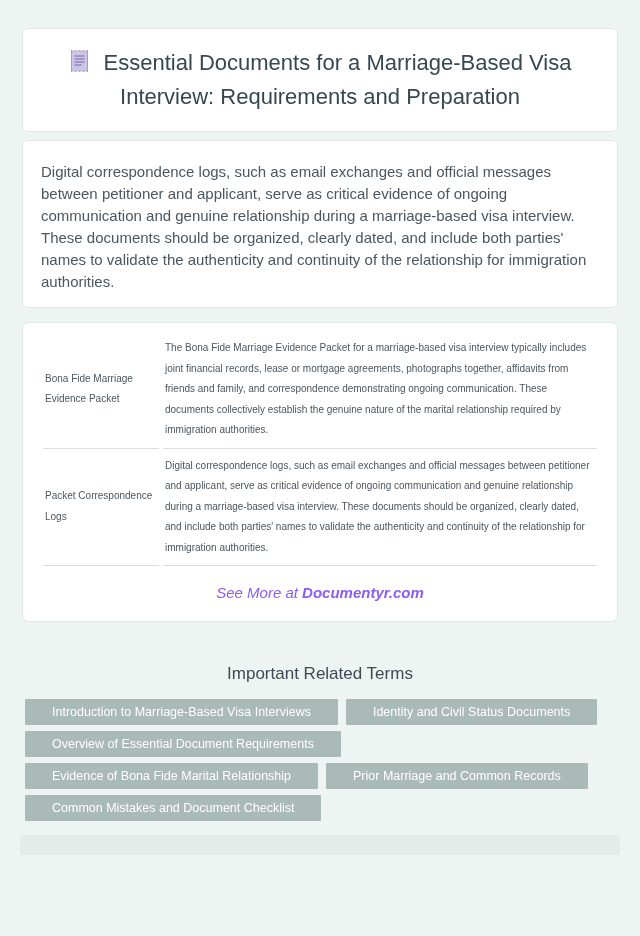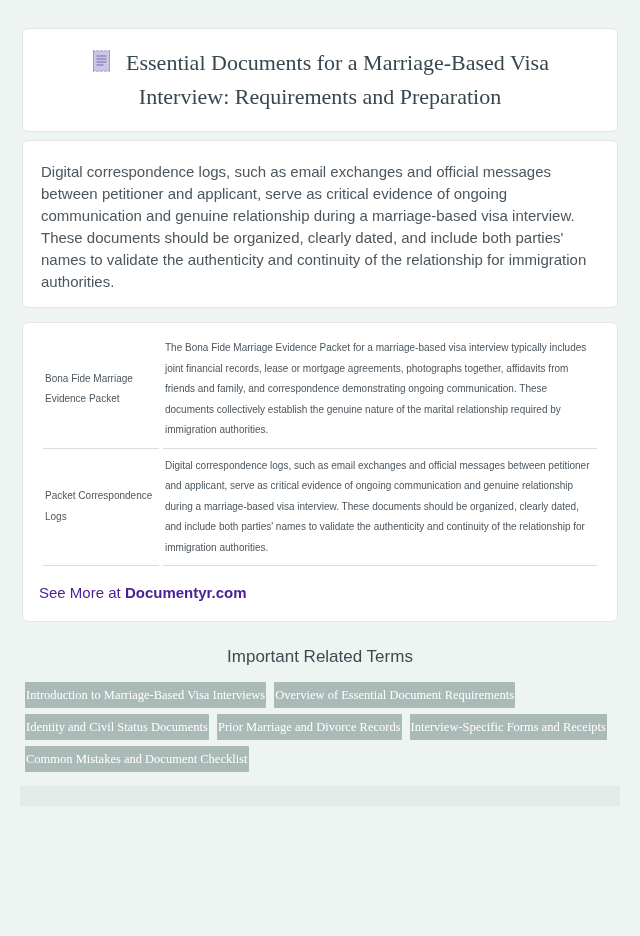--- a/index.html
+++ b/index.html
@@ -13,21 +13,20 @@
     background: #ffffff;
     border: 1px solid #e3e6e4;
     border-radius: 6px;
     margin: 0 22px;
   }
   
   .title-card {
     margin-top: 28px;
     padding: 19px 26px;
     text-align: center;
-    font-family: Liberation Serif, serif;
   }
   .page-title {
     font-size: 22px;
     line-height: 30px;
     font-weight: 500;
     color: #37474f;
   }
   .receipt-icon {
     display: inline-block;
     vertical-align: -4px;
@@ -56,49 +55,51 @@
   table.terms td {
     border-bottom: 1px solid #dcdcdc;
     vertical-align: middle;
     padding: 7px 2px;
     font-size: 10px;
     line-height: 20.5px;
     color: #4b565e;
   }
   td.term-cell { width: 116px; color: #46525a; }
   .see-more {
+    text-align: center;
+    font-style: italic;
     font-size: 15px;
-    color: #4c1d95;
+    color: #8b5cf6;
     margin: 18px 0 8px 0;
   }
   .see-more b { font-weight: 700; }
   
   .related-heading {
-    margin-top: 25px;
+    margin-top: 42px;
     text-align: center;
     font-size: 17px;
     font-weight: 500;
     color: #3e4a53;
   }
   .tags {
     margin: 15px 22px 0 25px;
     display: flex;
     flex-wrap: wrap;
     gap: 6px 8px;
   }
   .tag {
     display: inline-block;
     background: #a9bab7;
     color: #ffffff;
     font-size: 12.5px;
     line-height: 16px;
-    padding: 5px 1px;
+    padding: 5px 27px;
     border-radius: 1px;
     border: none;
-    font-family: Liberation Serif, serif;
+    font-family: Liberation Sans, sans-serif;
     cursor: pointer;
     white-space: nowrap;
   }
   
   .site-footer {
     margin: 14px 20px 0 20px;
     background: #e5ebe8;
     padding: 10px 14px;
     text-align: right;
     font-size: 13px;
@@ -142,22 +143,22 @@
   </table>
   <div class="see-more">
     <span>See More at </span><b>Documentyr.com</b>
   </div>
 </div>
 
 <div class="related-heading">Important Related Terms</div>
 
 <div class="tags">
   <button class="tag">Introduction to Marriage-Based Visa Interviews</button>
+  <button class="tag">Identity and Civil Status Documents</button>
   <button class="tag">Overview of Essential Document Requirements</button>
-  <button class="tag">Identity and Civil Status Documents</button>
-  <button class="tag">Prior Marriage and Divorce Records</button>
-  <button class="tag">Interview-Specific Forms and Receipts</button>
+  <button class="tag">Evidence of Bona Fide Marital Relationship</button>
+  <button class="tag">Prior Marriage and Common Records</button>
   <button class="tag">Common Mistakes and Document Checklist</button>
 </div>
 
 <div class="site-footer">
   
 </div>
 
 </body></html>

